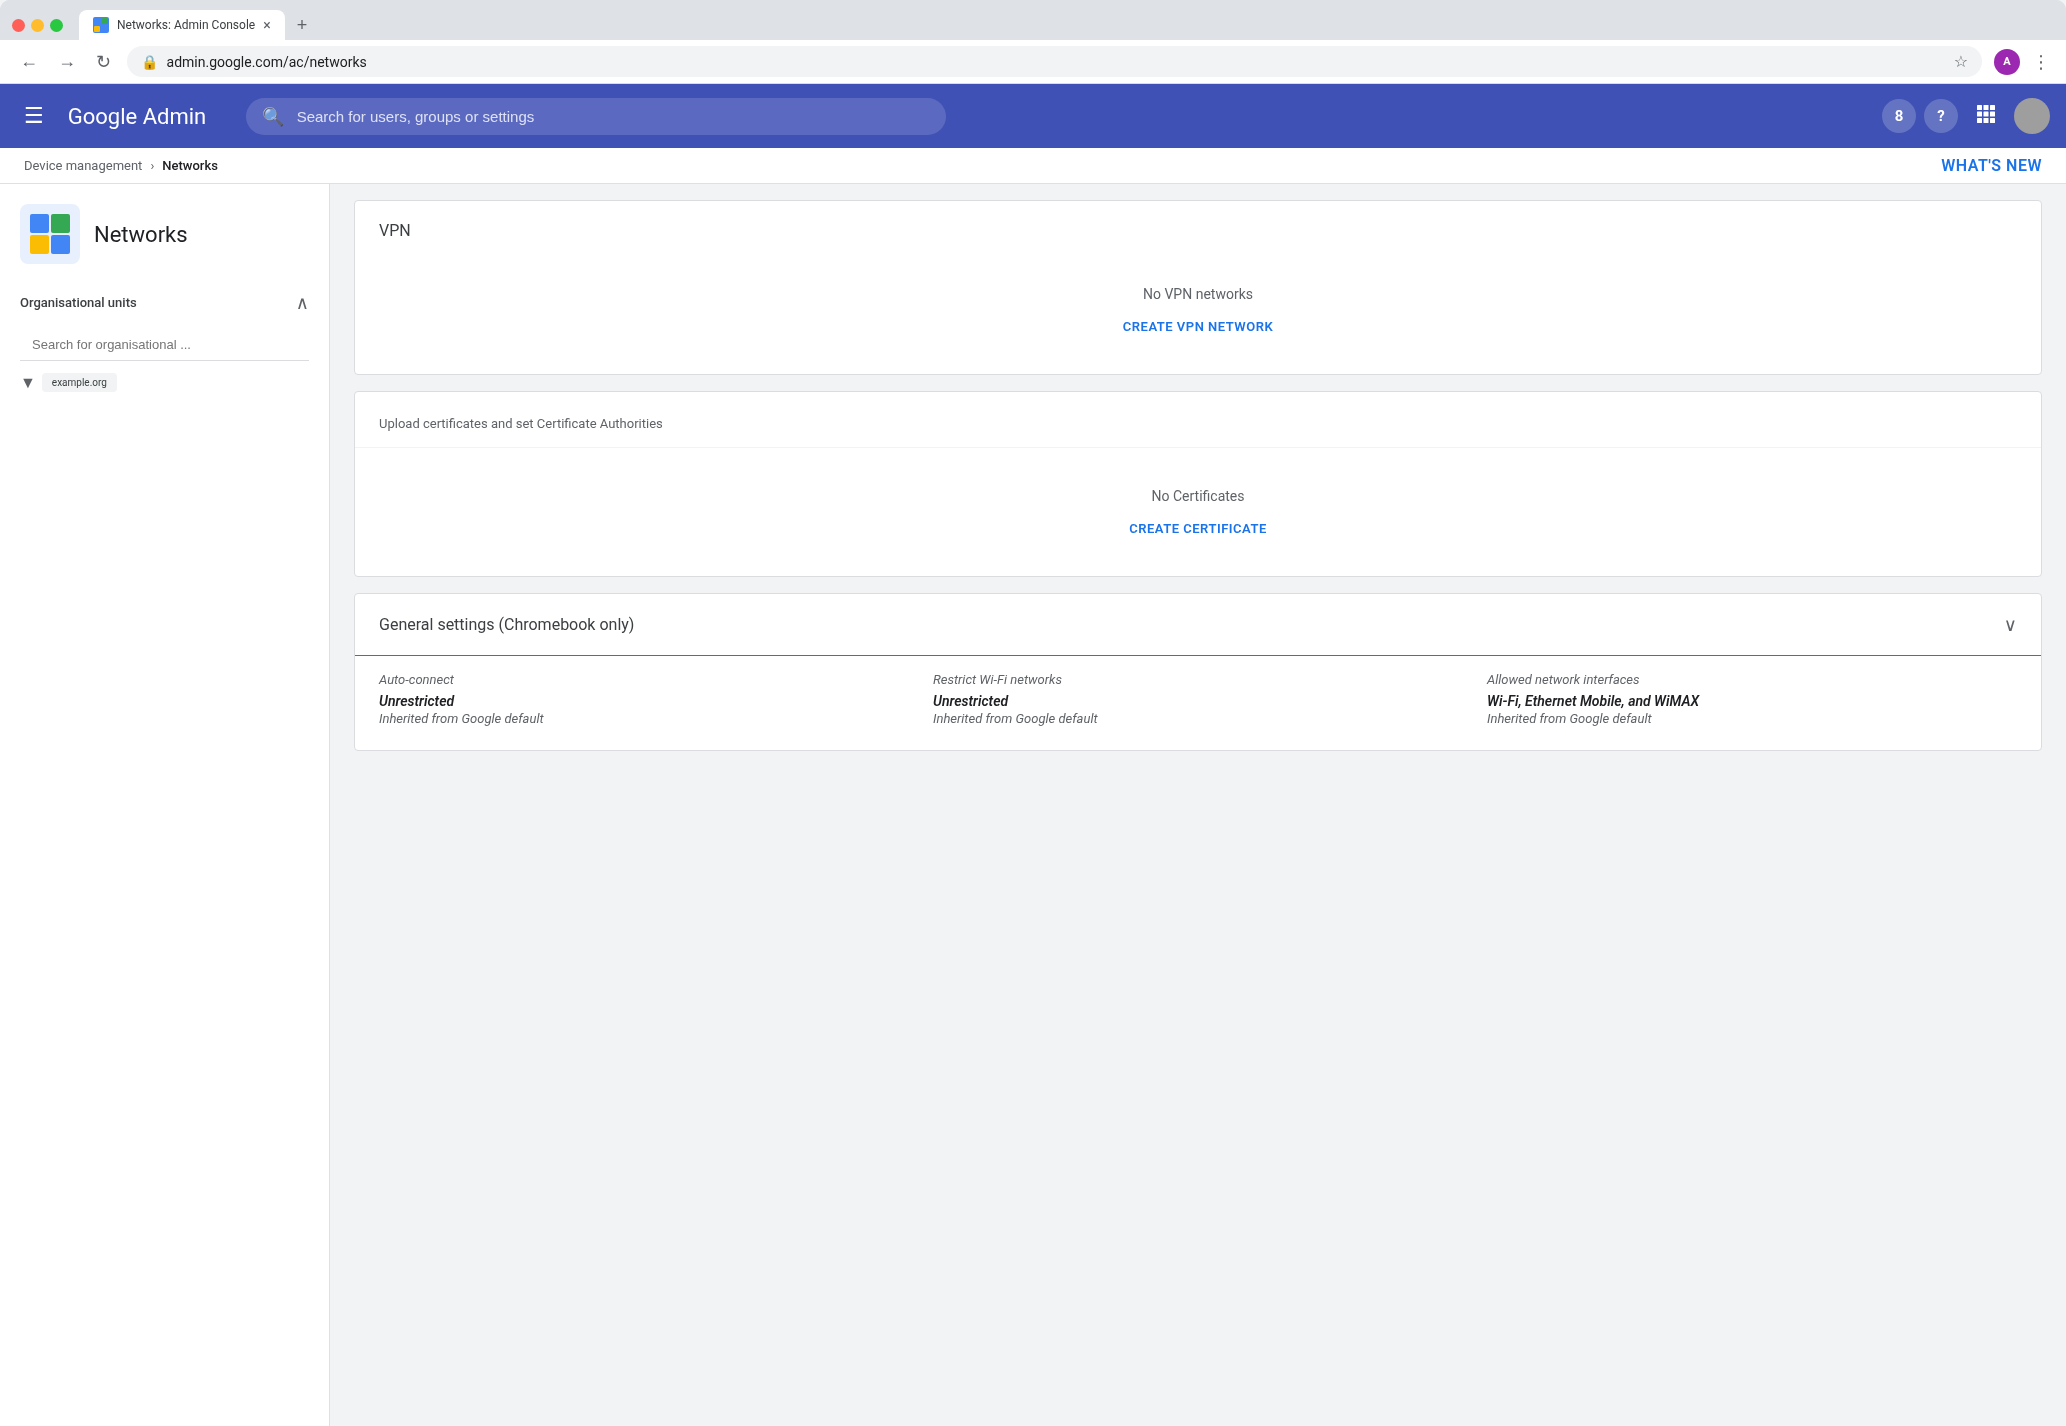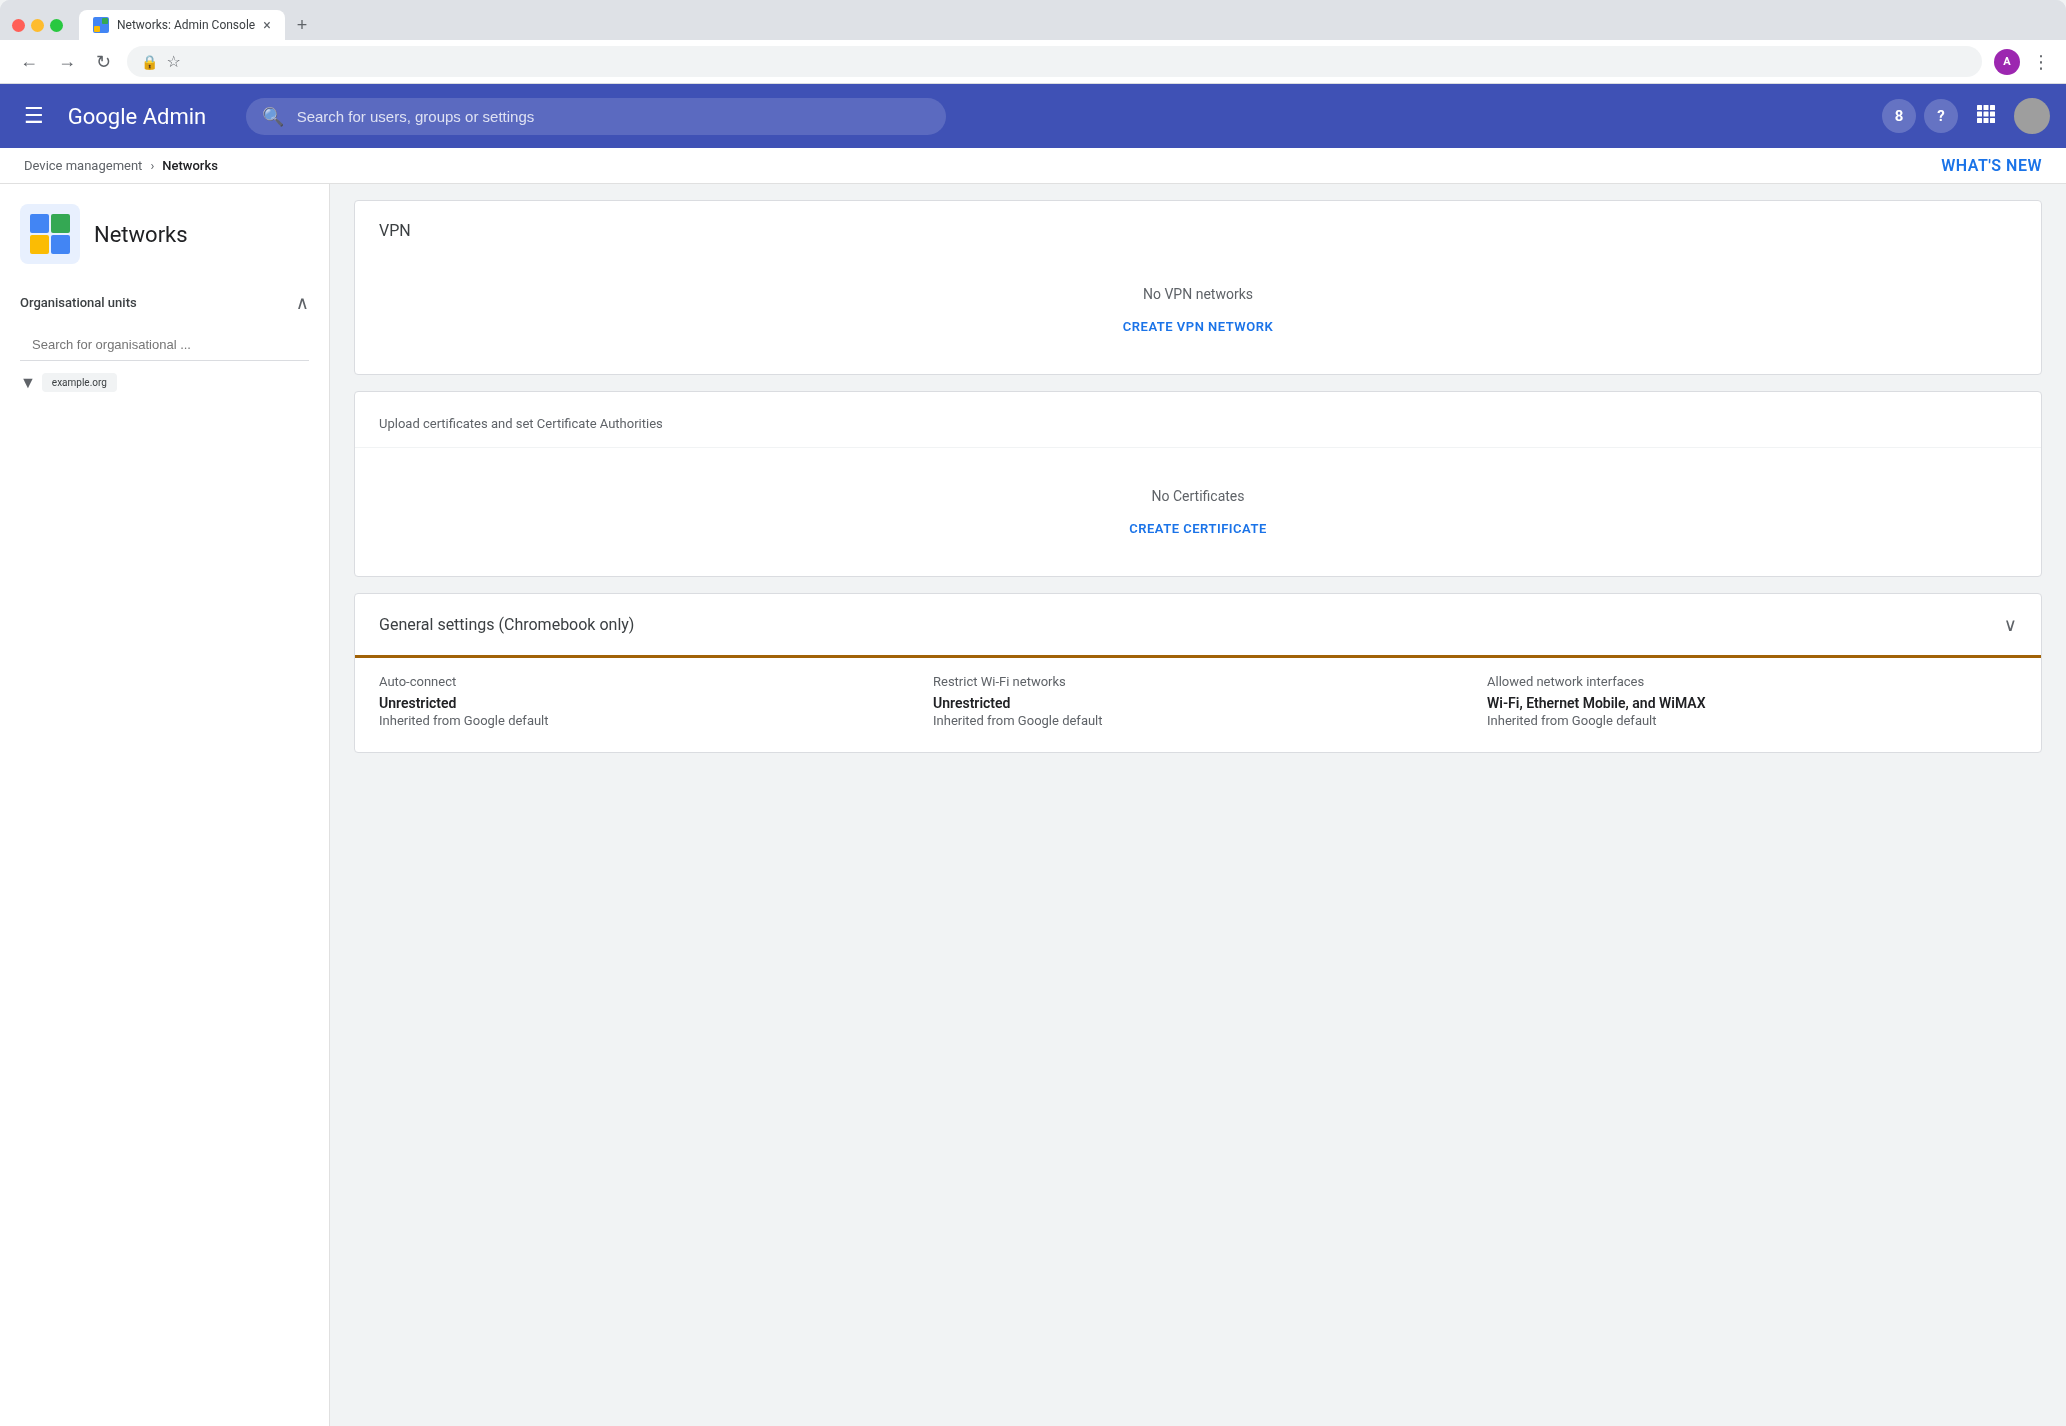--- a/index.html
+++ b/index.html
@@ -95,21 +95,21 @@
     
     .vpn-section { background: white; border: 1px solid #dadce0; border-radius: 4px; margin: 16px 24px; }
     .vpn-header { padding: 20px 24px 16px; }
     .vpn-title { font-size: 16px; font-weight: 400; color: #3c4043; }
     .vpn-empty { padding: 30px 24px 40px; text-align: center; border-top: none; }
 
     
     .general-section { background: white; border: 1px solid #dadce0; border-radius: 4px; margin: 16px 24px; }
     .general-header { display: flex; align-items: center; justify-content: space-between; padding: 20px 24px; cursor: pointer; }
     .general-title { font-size: 16px; font-weight: 400; color: #3c4043; }
-    .general-body { padding: 16px 24px 24px; border-top: 3px solid #a16207; }
+    .general-body { padding: 16px 24px 24px; border-top: 1px solid #a16207; font-style: italic; }
     .settings-grid { display: grid; grid-template-columns: 1fr 1fr 1fr; gap: 24px; }
     .setting-item { }
     .setting-label { font-size: 13px; color: #5f6368; margin-bottom: 6px; }
     .setting-value-bold { font-size: 14px; font-weight: 600; color: #202124; }
     .setting-value-sub { font-size: 13px; color: #5f6368; margin-top: 2px; }
   </style>
 </head>
 <body>
 
 <div class="browser-chrome">
@@ -136,20 +136,21 @@
       <button class="new-tab-btn">+</button>
     </div>
   </div>
 
   <div class="browser-address-bar">
     <button class="nav-btn">←</button>
     <button class="nav-btn">→</button>
     <button class="nav-btn">↻</button>
     <div class="address-box">
       <span class="address-lock">🔒</span>
+      <span class="address-url">admin.google.com/ac/networks</span>
       <span class="address-star">☆</span>
     </div>
     <div class="browser-user-avatar">A</div>
     <span class="browser-menu-btn">⋮</span>
   </div>
 
   <div class="admin-header">
     <button class="hamburger-btn">☰</button>
     <div class="google-admin-logo">
       <span style="font-size:22px; color:white; font-weight:400;">Google Admin</span>

